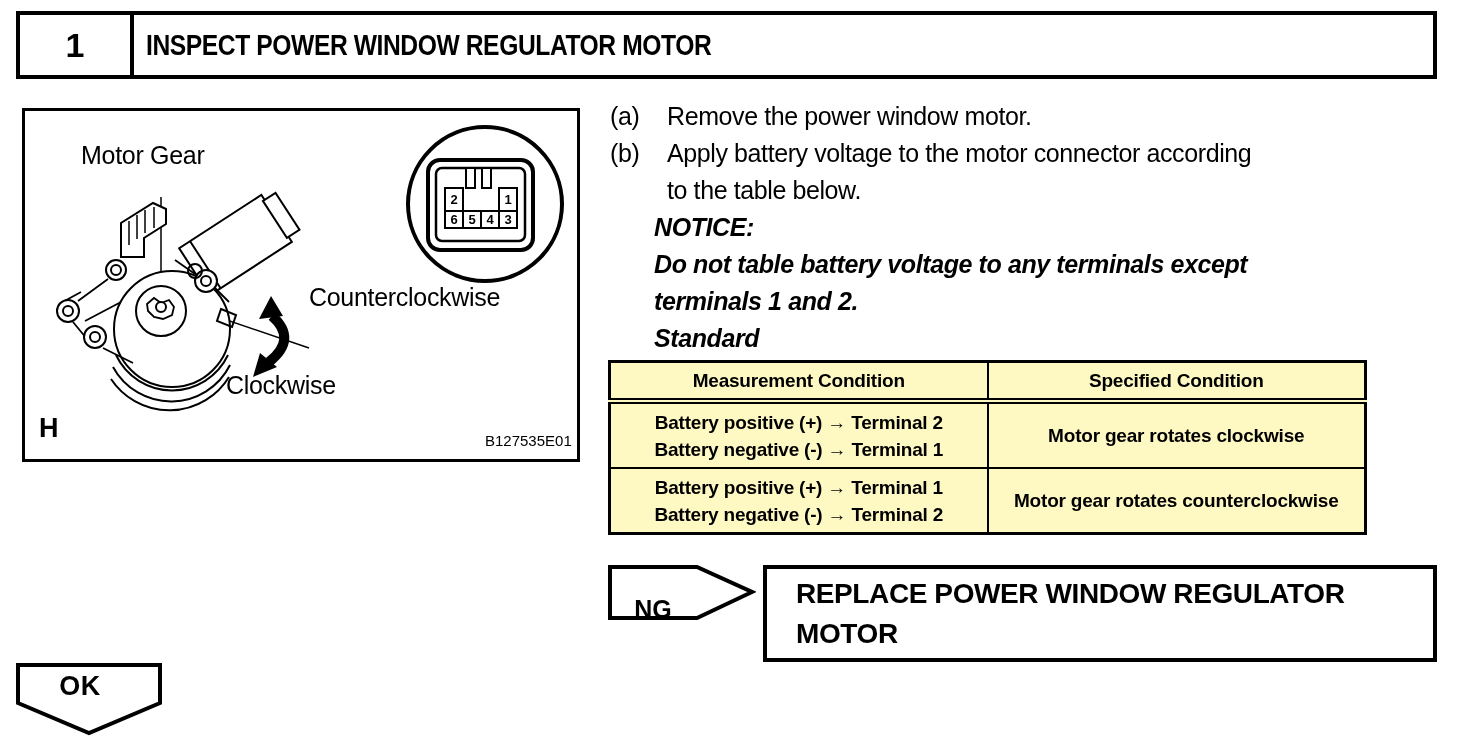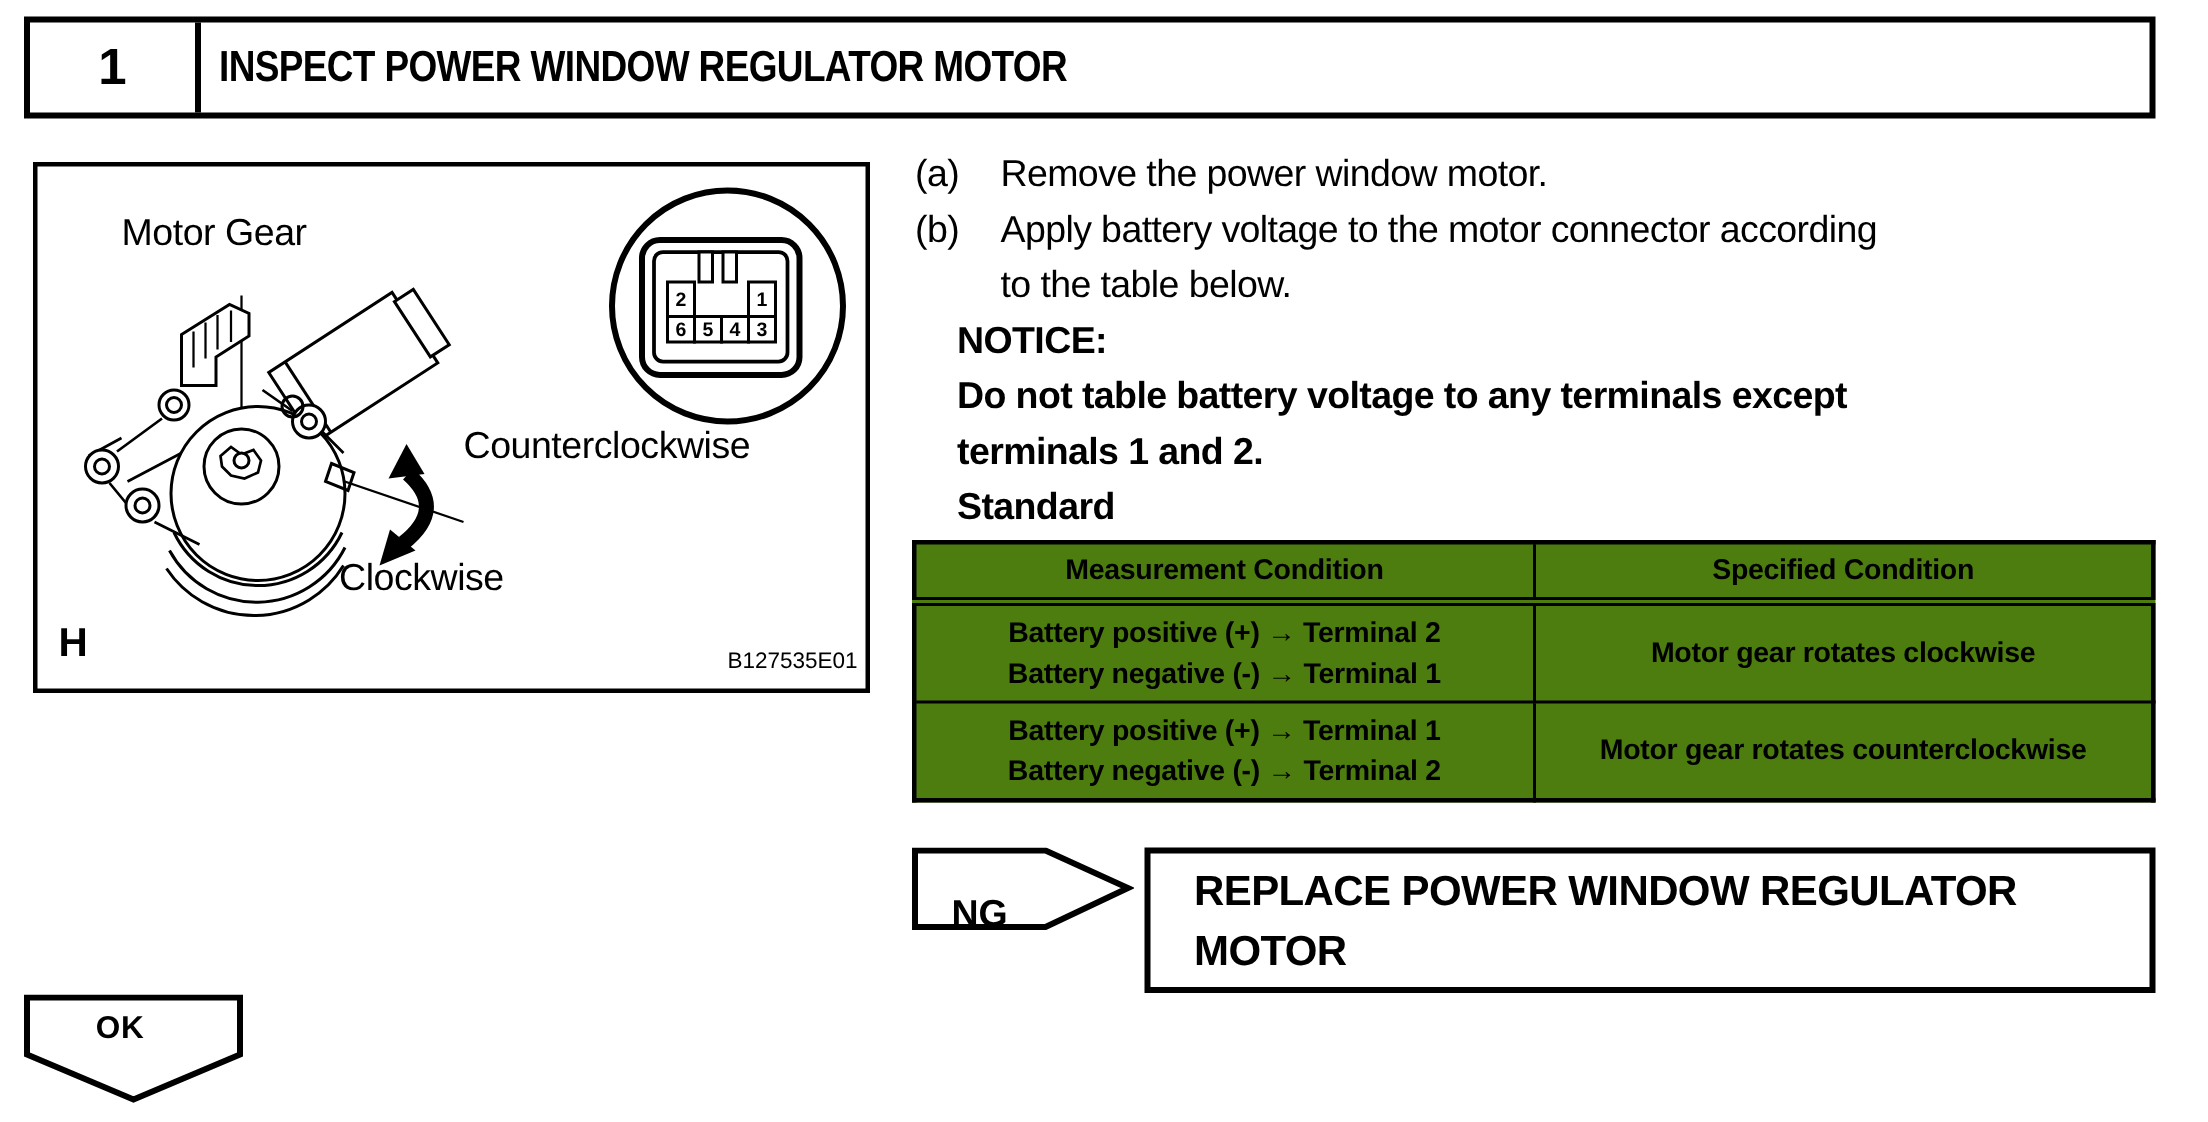--- a/index.html
+++ b/index.html
@@ -23,43 +23,43 @@
   .fig-label{position:absolute;font-size:25px;letter-spacing:-0.3px;white-space:nowrap;}
   .fig-h{position:absolute;left:14px;top:302px;font-size:27px;font-weight:bold;}
   .fig-code{position:absolute;left:460px;top:321px;font-size:15px;letter-spacing:0;}
   .term{position:absolute;width:18px;text-align:center;font-weight:bold;font-size:13px;}
   
   .instr{position:absolute;left:610px;top:98px;width:830px;font-size:25px;
     line-height:37px;letter-spacing:-0.4px;}
   .instr-row{display:flex;}
   .instr-label{width:57px;flex:none;}
   .instr-text{flex:1;}
-  .indent{margin-left:28px;}
+  .indent{margin-left:44px;font-style:italic;}
   .bold{font-weight:bold;}
   
-  .spec-table{position:absolute;left:608px;top:360px;width:829px;
+  .spec-table{position:absolute;left:608px;top:360px;width:759px;
     border:3px solid #000;border-collapse:collapse;table-layout:fixed;
-    font-weight:bold;text-align:center;background:#4d7c0f;}
+    font-weight:bold;text-align:center;background:#fef9c3;}
   .spec-table th{border:2px solid #000;border-bottom:6px double #000;
     font-size:19px;height:33px;font-weight:bold;letter-spacing:-0.2px;}
   .spec-table td{border:2px solid #000;font-size:19px;height:61px;
     line-height:27px;letter-spacing:-0.2px;}
   .cell-line{display:block;}
   
   .ng-svg{position:absolute;left:608px;top:565px;}
   .ng-label{position:absolute;left:608px;top:565px;width:90px;height:53px;
     display:flex;align-items:center;justify-content:center;
     font-weight:bold;font-size:25px;margin-top:18px;}
   .action-box{position:absolute;left:763px;top:565px;width:674px;height:97px;
     border:4px solid #000;box-sizing:border-box;padding:5px 10px 0 29px;
     font-weight:bold;font-size:28px;line-height:40px;letter-spacing:-0.4px;}
   .ok-svg{position:absolute;left:16px;top:663px;}
   .ok-label{position:absolute;left:16px;top:668px;width:128px;height:36px;
     display:flex;align-items:center;justify-content:center;
-    font-weight:bold;font-size:21px;letter-spacing:0.5px;}
+    font-weight:bold;font-size:27px;letter-spacing:0.5px;}
 </style>
 </head>
 <body>
 
 <div class="step-header">
   <div class="step-num">1</div>
   <div class="step-title">
     <span>INSPECT POWER WINDOW REGULATOR MOTOR</span>
   </div>
 </div>

